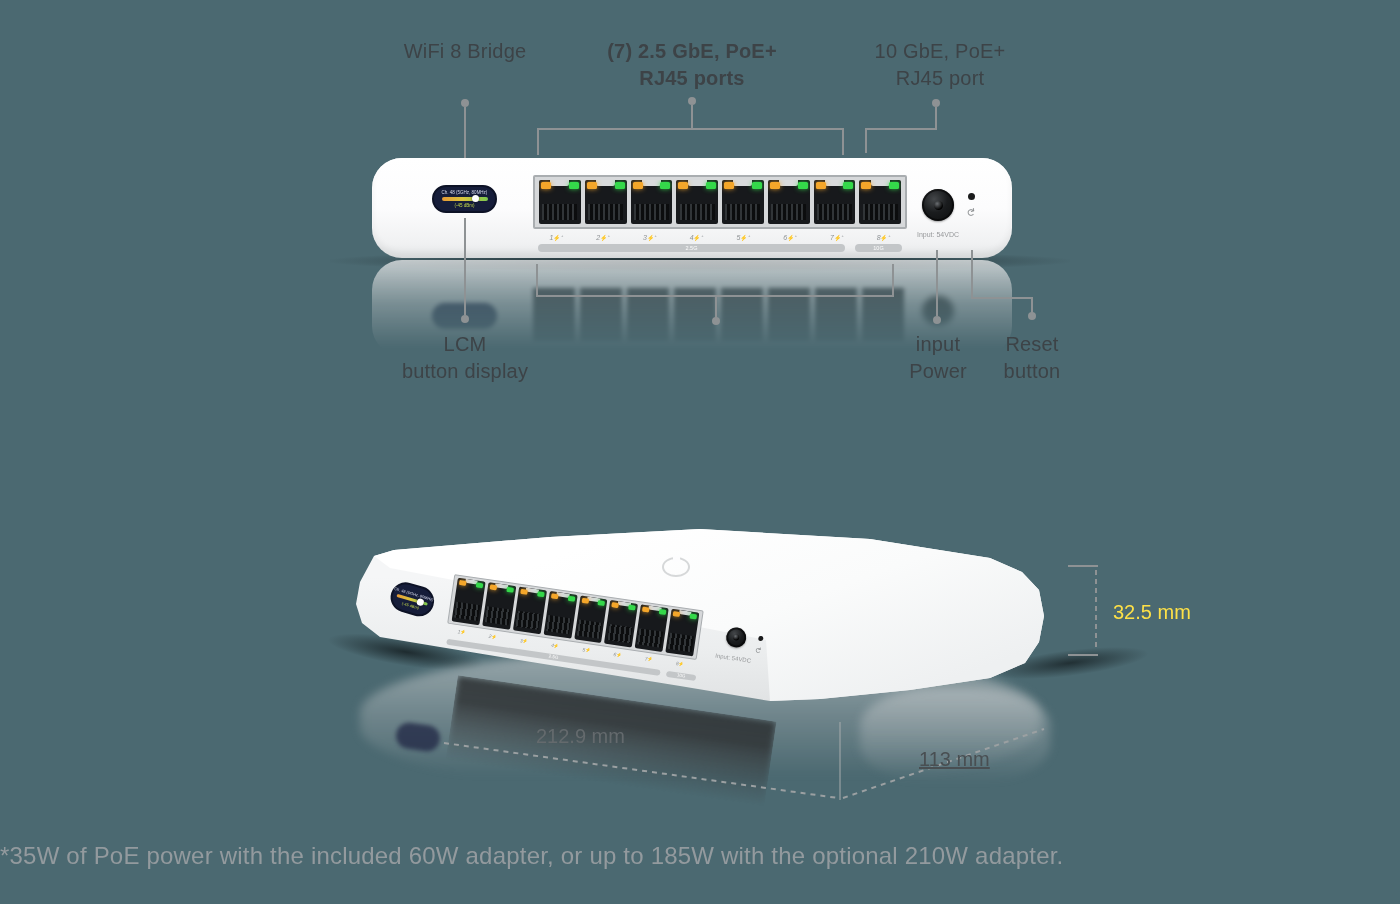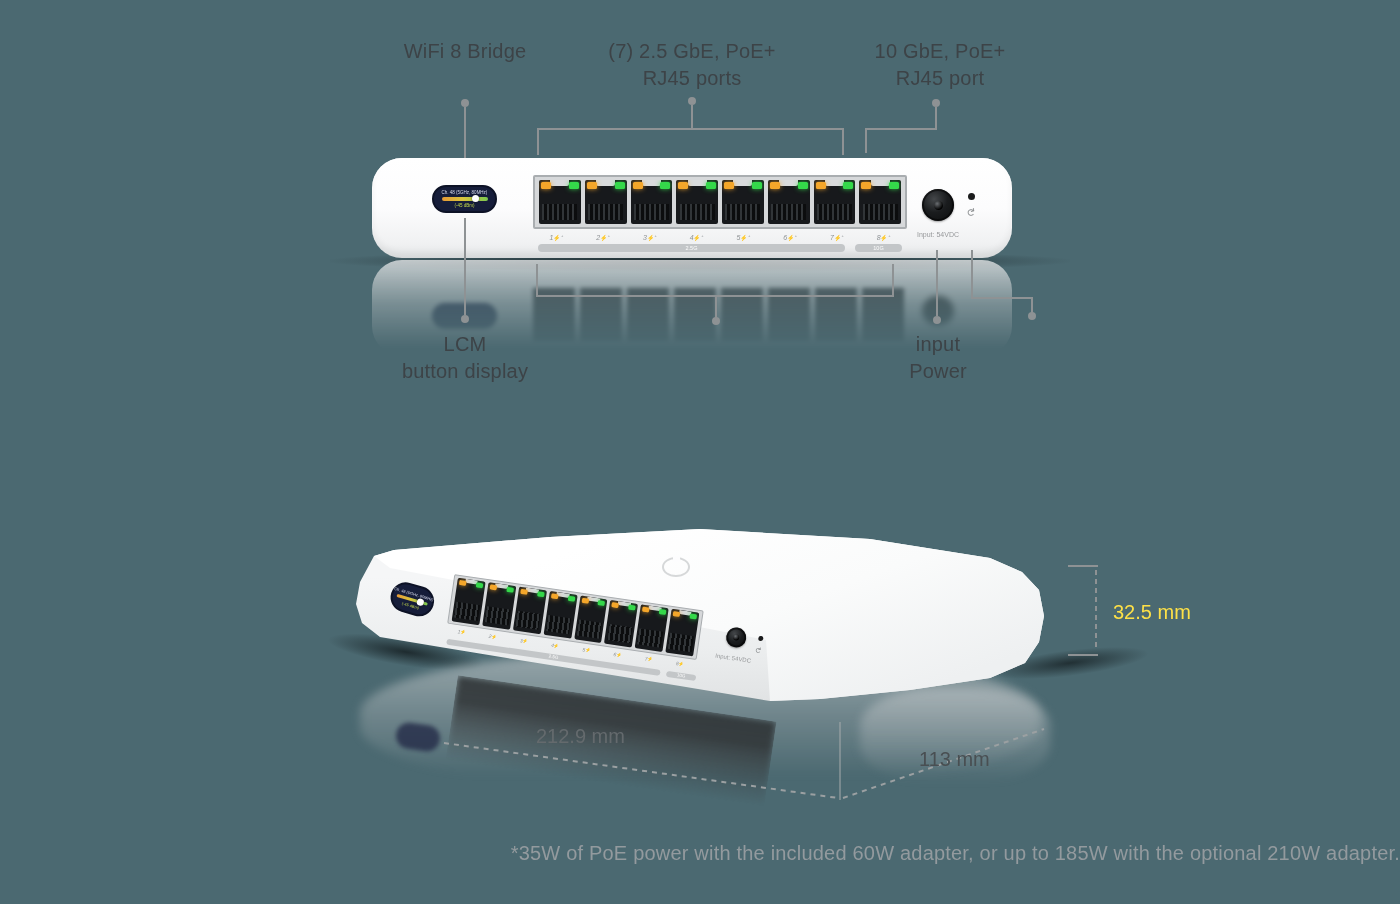--- a/index.html
+++ b/index.html
@@ -2,21 +2,21 @@
 <html><head>
 <meta charset="utf-8">
 <style>
   html,body{margin:0;padding:0;background:#4b6971;}
   .stage{position:relative;width:1400px;height:904px;background:#4b6971;overflow:hidden;
          font-family:"Liberation Sans",sans-serif;}
   
   .anno{position:absolute;width:240px;text-align:center;font-size:20px;line-height:27px;
         color:#3d4347;letter-spacing:.2px;}
   .dim{position:absolute;font-size:20px;color:#fde047;}
-  .footnote{position:absolute;left:0;right:0;top:842px;text-align:right;font-size:20px;
+  .footnote{position:absolute;left:0;right:0;top:842px;text-align:left;font-size:24px;
         color:#939a9e;letter-spacing:.2px;}
   
   .device-front{position:absolute;left:372px;top:158px;width:640px;height:100px;border-radius:30px;
         background:linear-gradient(180deg,#ffffff 0%,#fcfcfd 50%,#f0f1f2 86%,#e2e4e5 100%);
         box-shadow:inset 0 2px 2px rgba(255,255,255,.9), inset 0 -5px 7px rgba(0,0,0,.06);}
   .front-shadow{position:absolute;left:330px;top:250px;width:740px;height:22px;
         background:radial-gradient(ellipse at center,rgba(8,12,14,.7) 0%,rgba(8,12,14,.35) 40%,rgba(8,12,14,0) 72%);}
   
   .lcm{position:absolute;background:#161d3a;border:2px solid #0d1226;border-radius:16px;
         display:flex;flex-direction:column;align-items:center;justify-content:center;gap:2px;box-sizing:border-box;}
@@ -125,21 +125,21 @@
   svg.anno-lines{position:absolute;left:0;top:0;}
 </style>
 </head>
 <body>
 
 <div class="stage">
 
   <div class="anno" style="left:345px;top:38px;">
     <div>WiFi 8 Bridge</div>
   </div>
-  <div class="anno" style="left:572px;top:38px;">
+  <div class="anno" style="left:572px;top:38px;font-weight:bold;">
     <div>(7) 2.5 GbE, PoE+</div>
     <div>RJ45 ports</div>
   </div>
   <div class="anno" style="left:820px;top:38px;">
     <div>10 GbE, PoE+</div>
     <div>RJ45 port</div>
   </div>
 
   <div class="front-shadow"></div>
 
@@ -214,20 +214,24 @@
     <div class="reset-glyph front-reset-glyph">↻</div>
   </div>
 
   <div class="anno" style="left:345px;top:331px;">
     <div>LCM</div>
     <div>button display</div>
   </div>
   <div class="anno" style="left:818px;top:331px;">
     <div>input</div>
     <div>Power</div>
+  </div>
+  <div class="anno" style="left:912px;top:331px;">
+    <div>Reset</div>
+    <div>button</div>
   </div>
 
   <div class="blob ang-shadow-left"></div>
   <div class="blob ang-shadow-right"></div>
   <div class="blob ang-refl-body"></div>
   <div class="blob ang-refl-cap"></div>
   <div class="blob ang-refl-ports"></div>
   <div class="blob ang-refl-lcm"></div>
 
   <div class="device-angled">
@@ -326,16 +330,16 @@
     </g>
     <g stroke="#9ba0a2" stroke-width="2" fill="none">
       <path d="M444,743 L838,798" stroke-dasharray="5 5"></path>
       <path d="M843,798 L1044,729" stroke-dasharray="5 5"></path>
       <path d="M840,722 V800" stroke-width="1" stroke="#a8acad"></path>
     </g>
   </svg>
 
   <div class="dim" style="left:1113px;top:601px;">32.5 mm</div>
   <div class="dim" style="left:536px;top:725px;color:#646a6d;">212.9 mm</div>
-  <div class="dim" style="left:919px;top:748px;color:#494f52;">113 mm</div>
+  <div class="dim" style="left:919px;top:748px;color:#494f52;text-decoration:underline;">113 mm</div>
 
   <div class="footnote">*35W of PoE power with the included 60W adapter, or up to 185W with the optional 210W adapter.</div>
 </div>
 
 </body></html>

